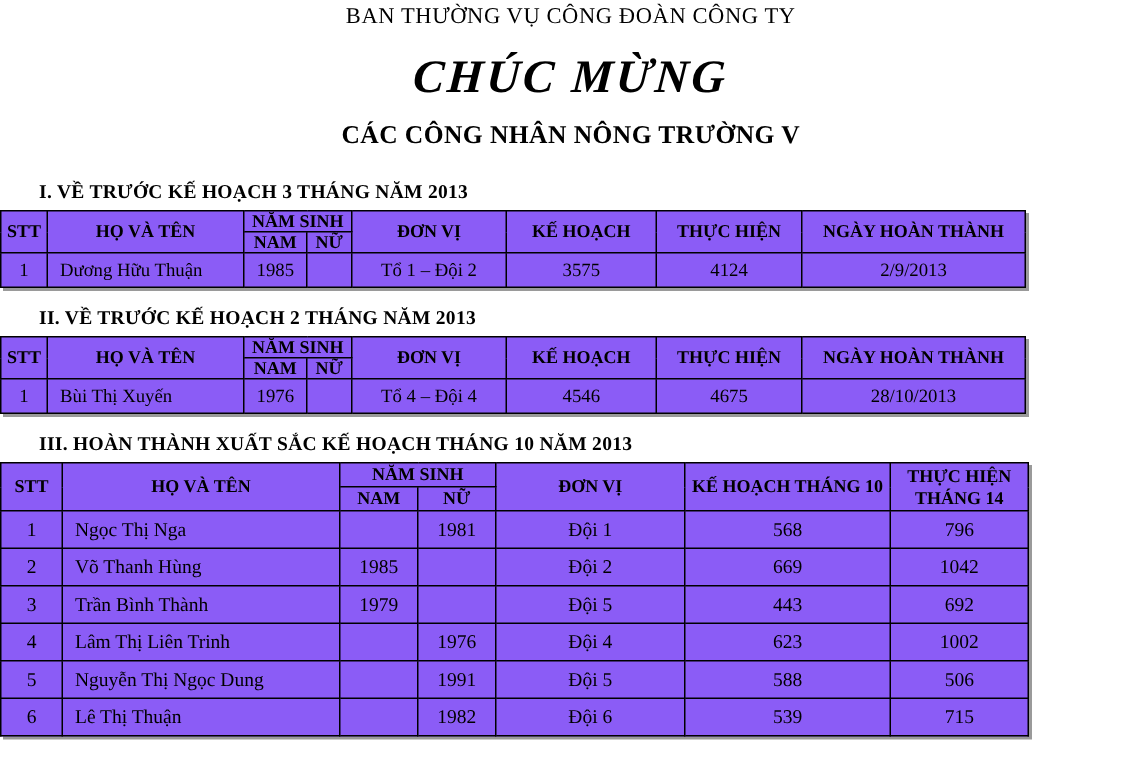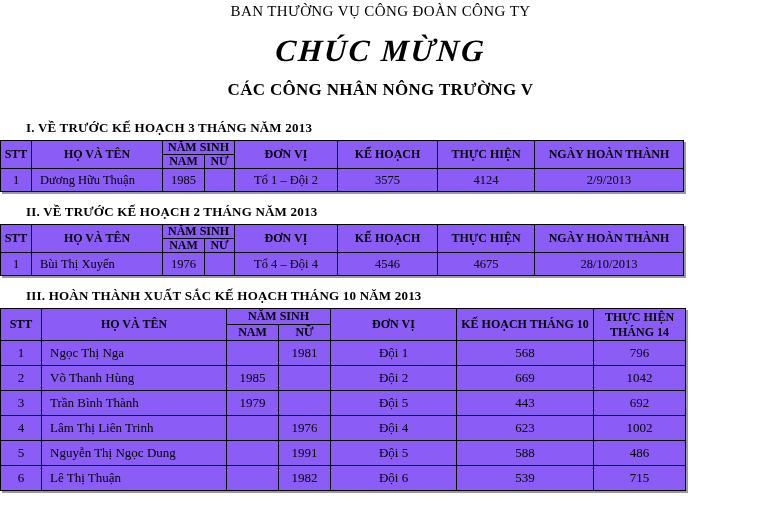--- a/index.html
+++ b/index.html
@@ -219,21 +219,21 @@
       <td>623</td>
       <td>1002</td>
     </tr>
     <tr>
       <td>5</td>
       <td class="name">Nguyễn Thị Ngọc Dung</td>
       <td></td>
       <td>1991</td>
       <td>Đội 5</td>
       <td>588</td>
-      <td>486</td>
+      <td>506</td>
     </tr>
     <tr>
       <td>6</td>
       <td class="name">Lê Thị Thuận</td>
       <td></td>
       <td>1982</td>
       <td>Đội 6</td>
       <td>539</td>
       <td>715</td>
     </tr>

